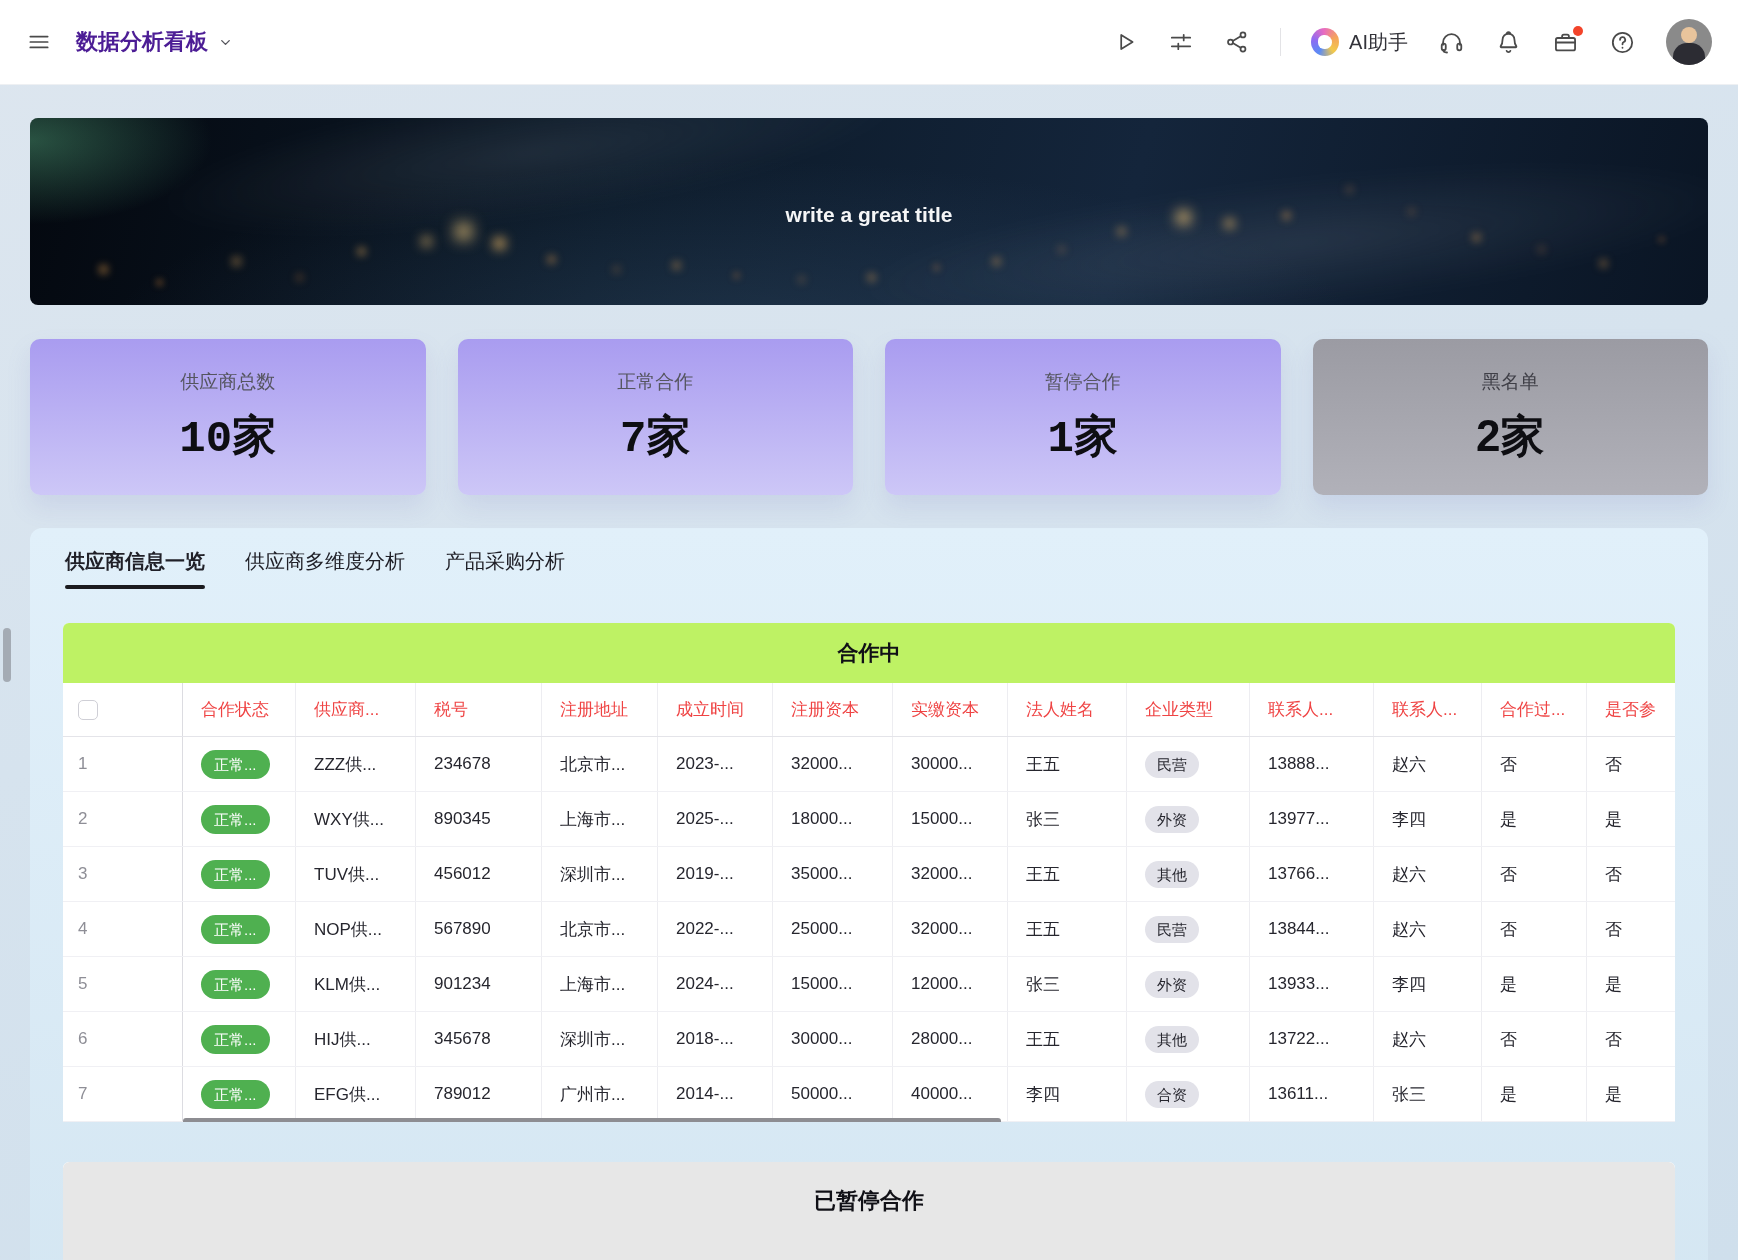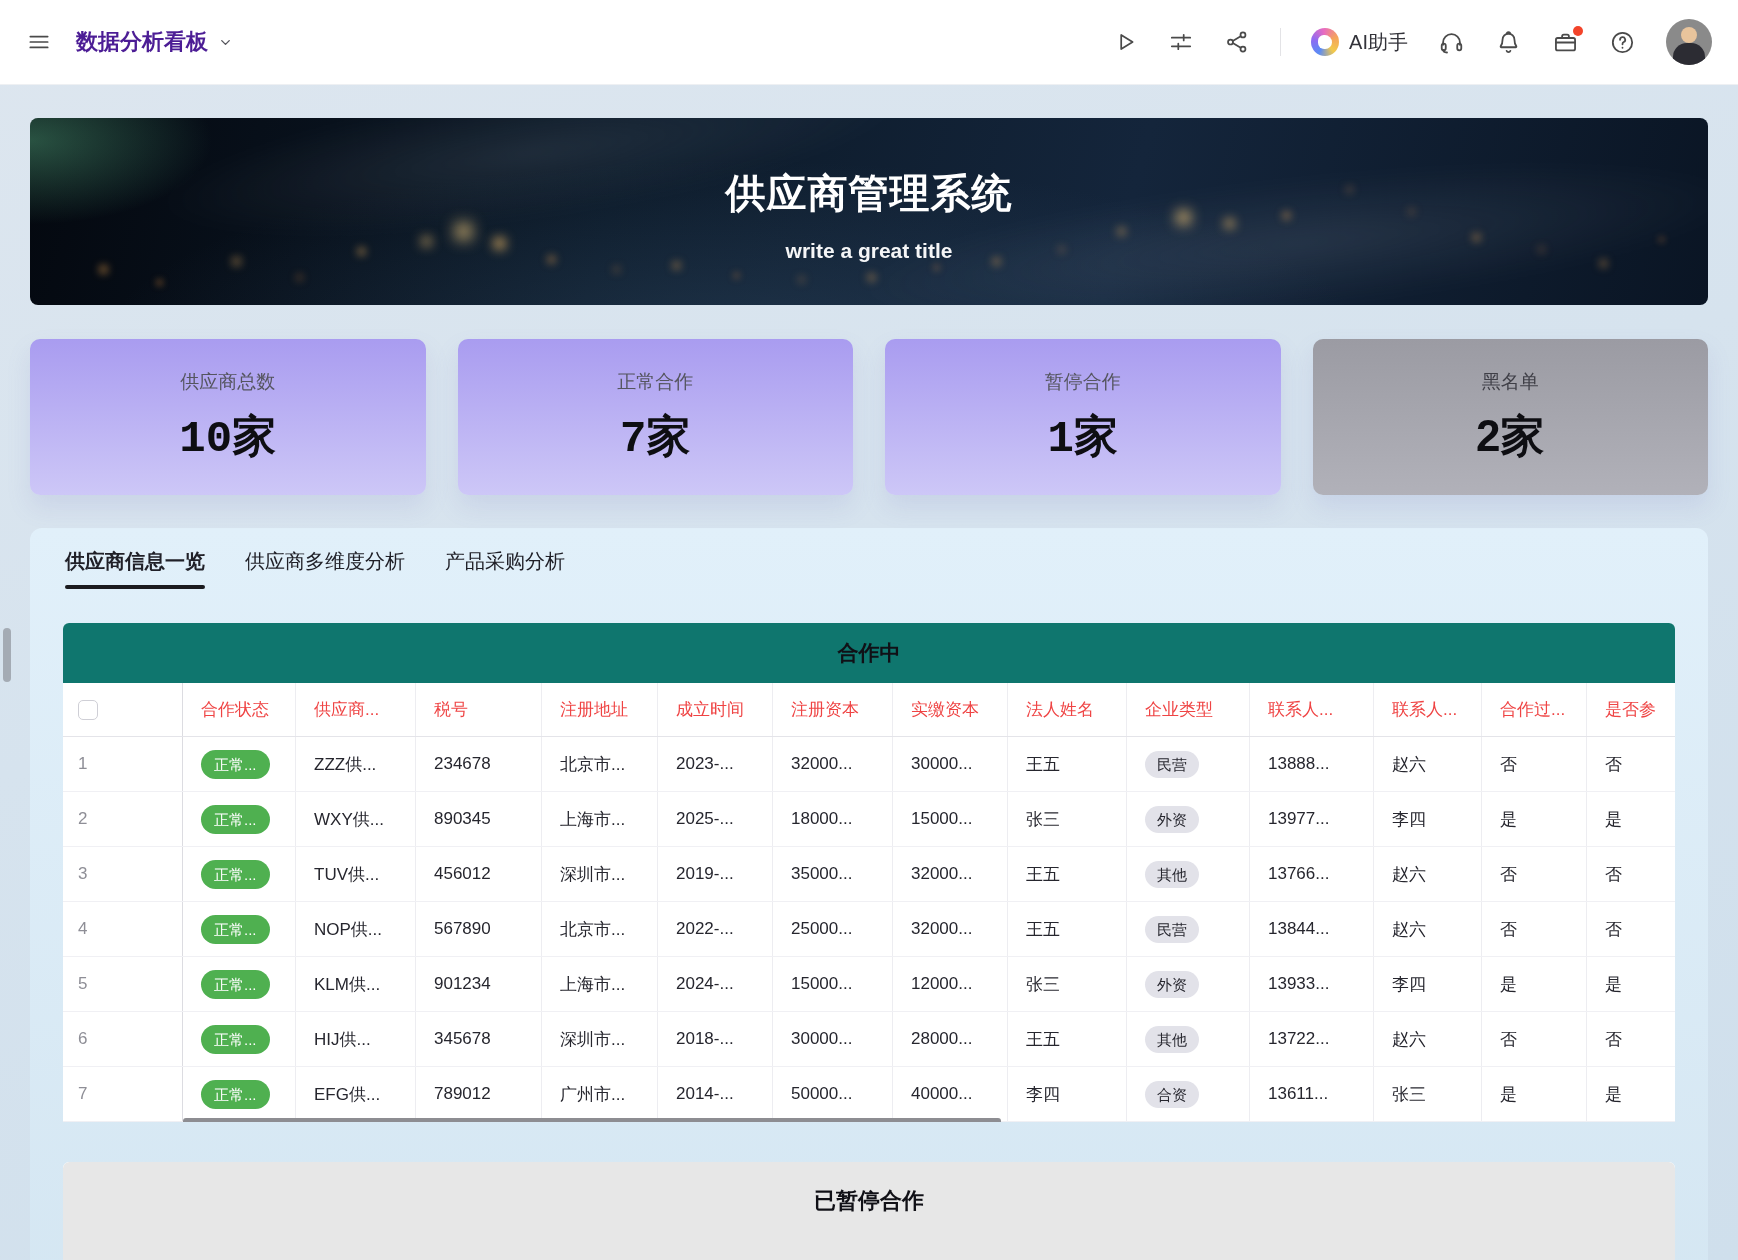--- a/index.html
+++ b/index.html
@@ -176,21 +176,20 @@
     </div>
     <div class="avatar"></div>
   </div>
 </div>
 
 <div class="banner">
   <div class="cloud c1"></div>
   <div class="cloud c2"></div>
   <div class="lights"></div>
   <div class="banner-inner">
-    <div class="banner-title">供应商管理系统</div>
     <div class="banner-sub">write a great title</div>
   </div>
 </div>
 
 <div class="stats">
     <div class="card purple">
       <div class="card-label">供应商总数</div>
       <div class="card-value">10家</div>
     </div>
     <div class="card purple">
@@ -208,21 +207,21 @@
   </div>
 
 <div class="panel">
   <div class="tabs">
       <div class="tab active">供应商信息一览</div>
       <div class="tab">供应商多维度分析</div>
       <div class="tab">产品采购分析</div>
     </div>
 
   <div class="table-card">
-    <div class="t-head" id="t1-head" style="background: #0f766e;">合作中</div>
+    <div class="t-head" id="t1-head" style="background: #bef264;">合作中</div>
     <div class="grid-row head-row">
         <div class="cell first">
           <div class="checkbox"></div>
         </div>
         <div class="cell">合作状态</div>
         <div class="cell">供应商...</div>
         <div class="cell">税号</div>
         <div class="cell">注册地址</div>
         <div class="cell">成立时间</div>
         <div class="cell">注册资本</div>

